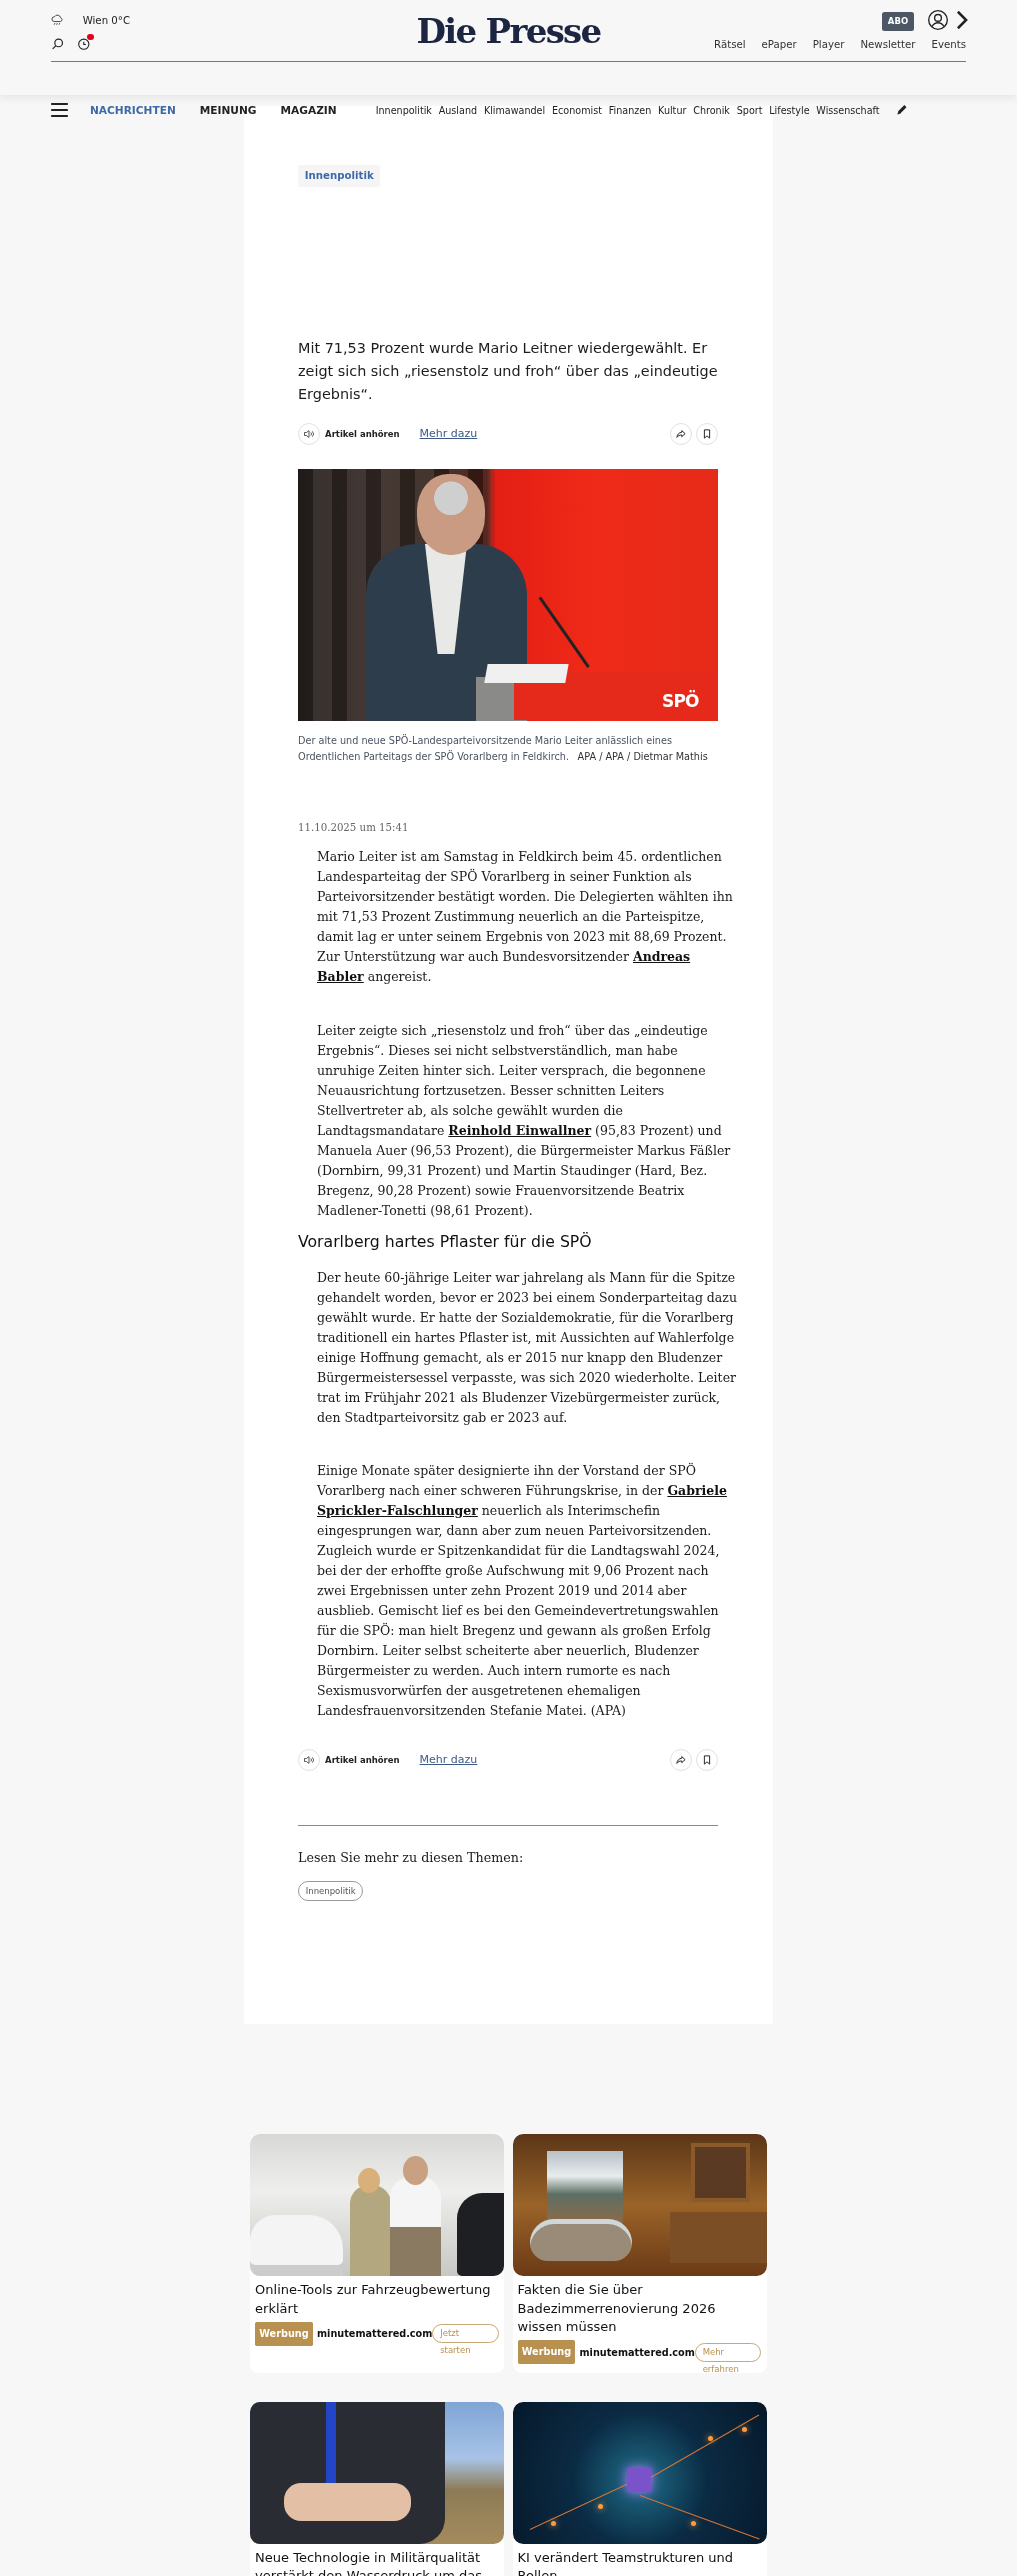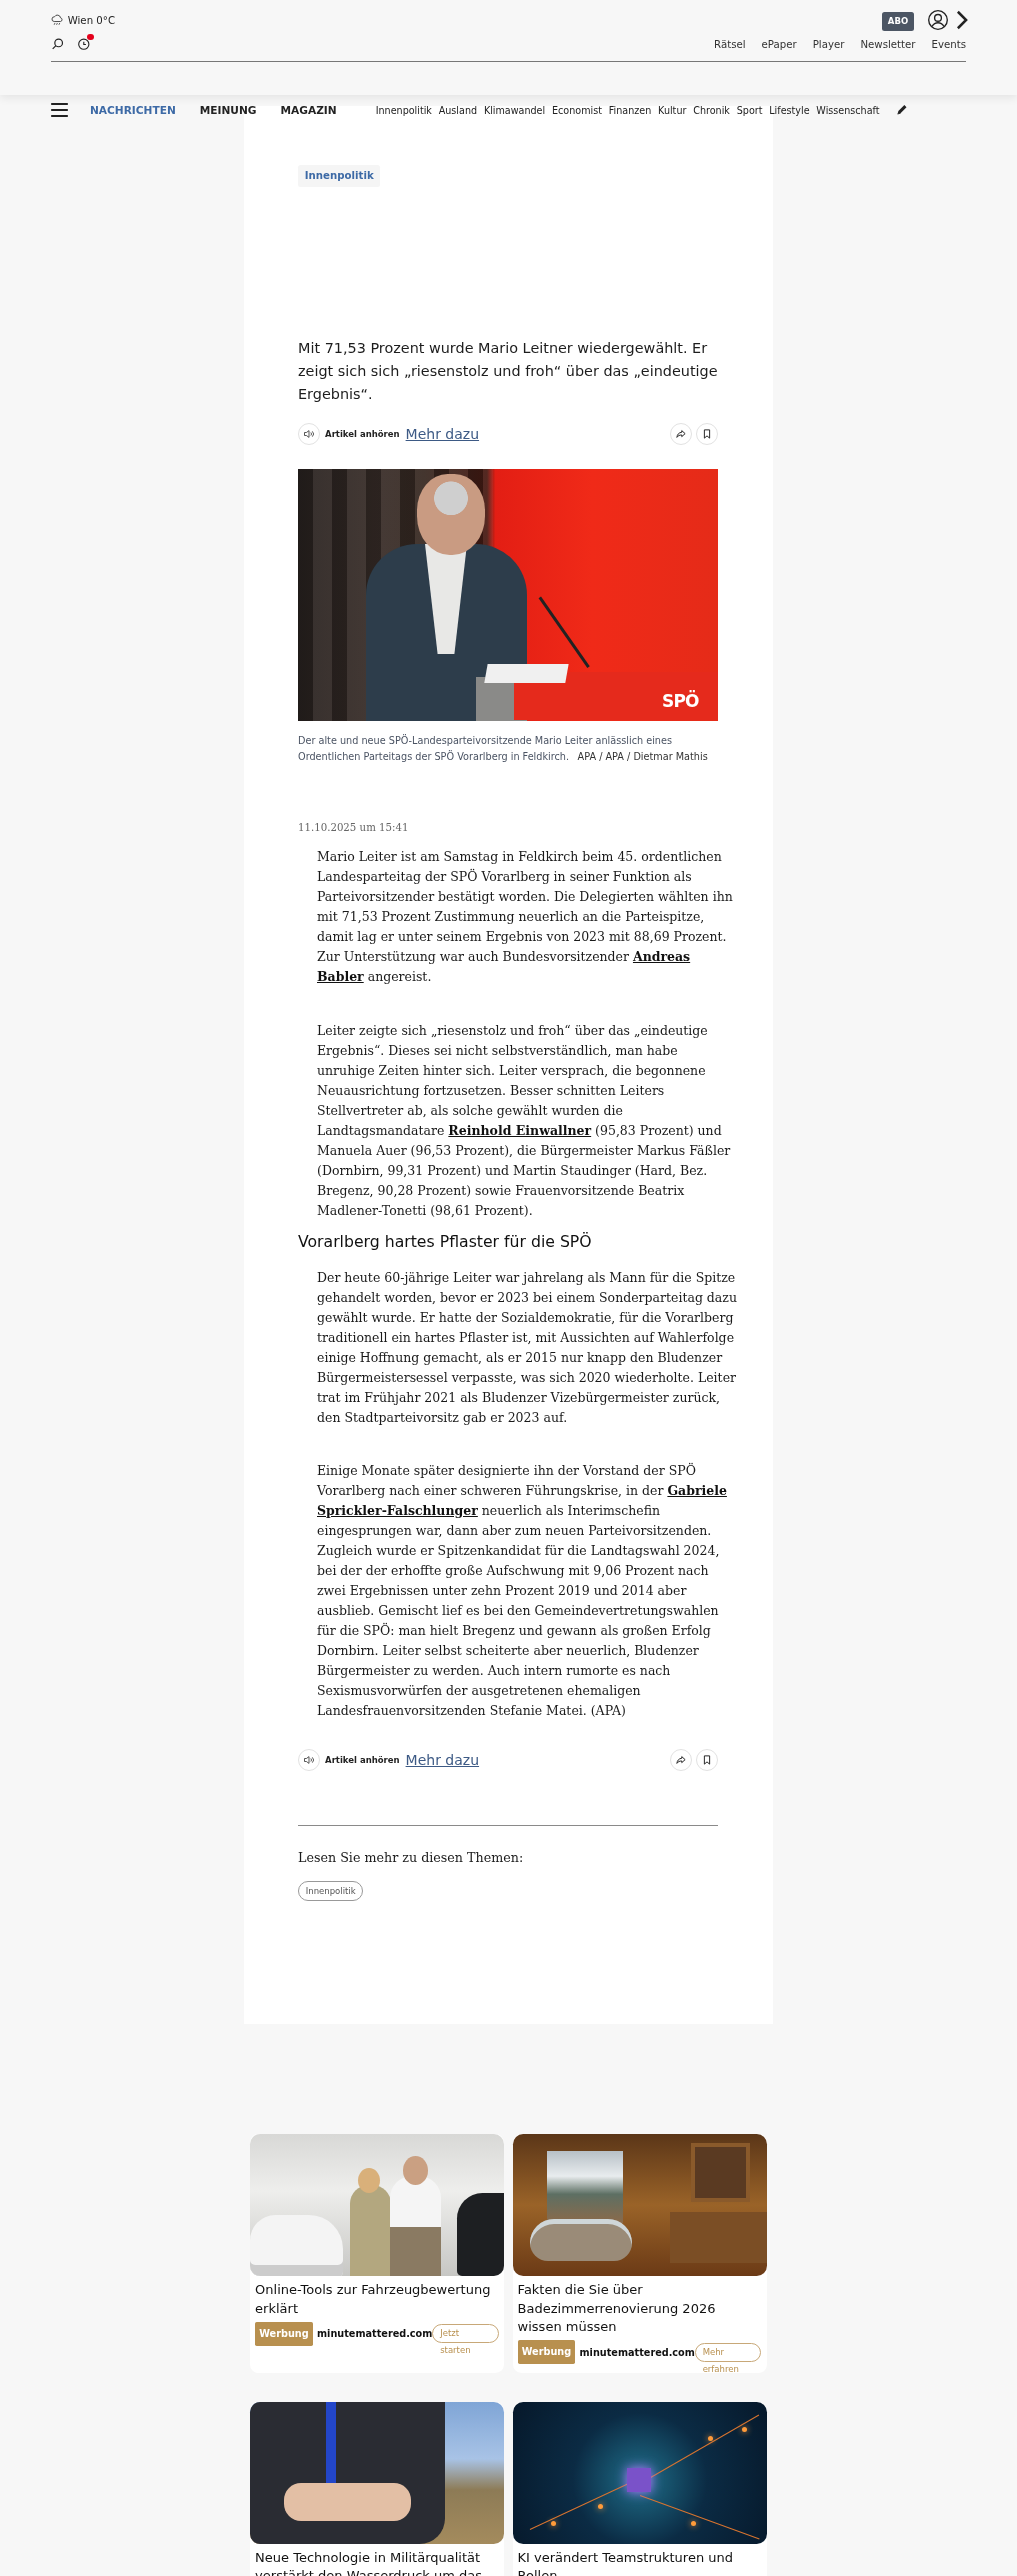--- a/index.html
+++ b/index.html
@@ -12,21 +12,21 @@
       overflow: hidden;
       position: relative;
     }
     
     .header {
       position: absolute; left: 0; top: 0; width: 1017px; height: 95px;
       background: #f7f7f7;
       box-shadow: 0 3.4px 8.5px rgba(0,0,0,0.08);
       z-index: 5;
     }
-    .weather { position: absolute; left: 51px; top: 14.4px; display: flex; align-items: center; gap: 4px; font-size: 10.2px; color: #222; }
+    .weather { position: absolute; left: 51px; top: 14.4px; display: flex; align-items: center; gap: 19px; font-size: 10.2px; color: #222; }
     .weather svg { width: 12.7px; height: 12.7px; }
     .top-icons { position: absolute; left: 51px; top: 37px; display: flex; gap: 12px; align-items: center; }
     .top-icons .ic { width: 13.6px; height: 13.6px; position: relative; cursor: pointer; }
     .badge-dot { position: absolute; right: -3.4px; top: -3.4px; width: 6.8px; height: 6.8px; border-radius: 50%; background: #e4001b; }
     .logo {
       position: absolute; left: 0; width: 1017px; top: 11px; text-align: center;
       font-family: "DejaVu Serif", serif; font-weight: bold; font-size: 34px; letter-spacing: -1.7px;
       color: #1c2541;
     }
     .logo span { cursor: pointer; }
@@ -68,21 +68,21 @@
       position: absolute; left: 54px; top: 231px; width: 420px;
       font-size: 14.4px; line-height: 23px; color: #1d1d1d; font-weight: 500;
     }
     .audio-bar { position: absolute; left: 54px; width: 420px; height: 25.4px; display: flex; align-items: center; }
     .circle-btn {
       width: 22px; height: 22px; border-radius: 50%; border: 0.8px solid #e2e2e2; background: #fff;
       display: flex; align-items: center; justify-content: center; cursor: pointer;
     }
     .circle-btn svg { width: 12px; height: 12px; }
     .audio-label { font-size: 8.5px; font-weight: bold; color: #222; margin-left: 5.1px; cursor: pointer; }
-    .audio-more { font-size: 14px; color: #3d5a85; margin-left: 6px; text-decoration: underline; cursor: pointer; text-align: center; }
+    .audio-more { font-size: 11px; color: #3d5a85; margin-left: 20px; text-decoration: underline; cursor: pointer; text-align: center; }
     .audio-right { margin-left: auto; display: flex; gap: 4.2px; }
     .figure { position: absolute; left: 54px; top: 363px; width: 420px; }
     .photo {
       width: 420px; height: 252px; position: relative; overflow: hidden;
       background: linear-gradient(90deg, #2b2422 0%, #3b2f2a 20%, #3a2b24 30%, #4b1d15 45%, #e31e14 47%, #f02a18 70%, #e52b18 100%);
     }
     .photo .curtain { position: absolute; left: 0; top: 0; width: 195px; height: 252px;
       background: repeating-linear-gradient(90deg, rgba(0,0,0,0.25) 0 15.3px, rgba(255,255,255,0.05) 15.3px 34px); }
     .photo .person-head { position: absolute; left: 119px; top: 5.1px; width: 68px; height: 81px; border-radius: 45% 45% 48% 48%; background: radial-gradient(circle at 50% 30%, #cfcfcf 0 25%, #c99b82 26% 100%); }
     .photo .person-body { position: absolute; left: 68px; top: 75px; width: 161px; height: 182px; border-radius: 51px 51px 0 0; background: #2d3d4b; }
@@ -162,20 +162,21 @@
     </span>
     <span class="ic">
       <svg viewBox="0 0 16 16" width="13.6" height="13.6" fill="none" stroke="#222" stroke-width="1.3">
           <circle cx="8" cy="8.5" r="6"></circle>
           <path d="M8 5.5v3.3h2.5"></path>
         </svg>
       <span class="badge-dot"></span>
     </span>
   </div>
 
+  <div class="logo"><span>Die Presse</span></div>
 
   <div class="abo-btn">ABO</div>
   <div class="account">
     <svg viewBox="0 0 26 26" fill="none" stroke="#222" stroke-width="1.6">
         <circle cx="13" cy="13" r="11"></circle>
         <circle cx="13" cy="10.5" r="4"></circle>
         <path d="M6 20.5c2-3.2 4.3-4.2 7-4.2s5 1 7 4.2"></path>
       </svg>
     <svg viewBox="0 0 10 16" width="6.8" height="12" fill="none" stroke="#222" stroke-width="1.8">
         <path d="M2 2l6 6-6 6"></path>

